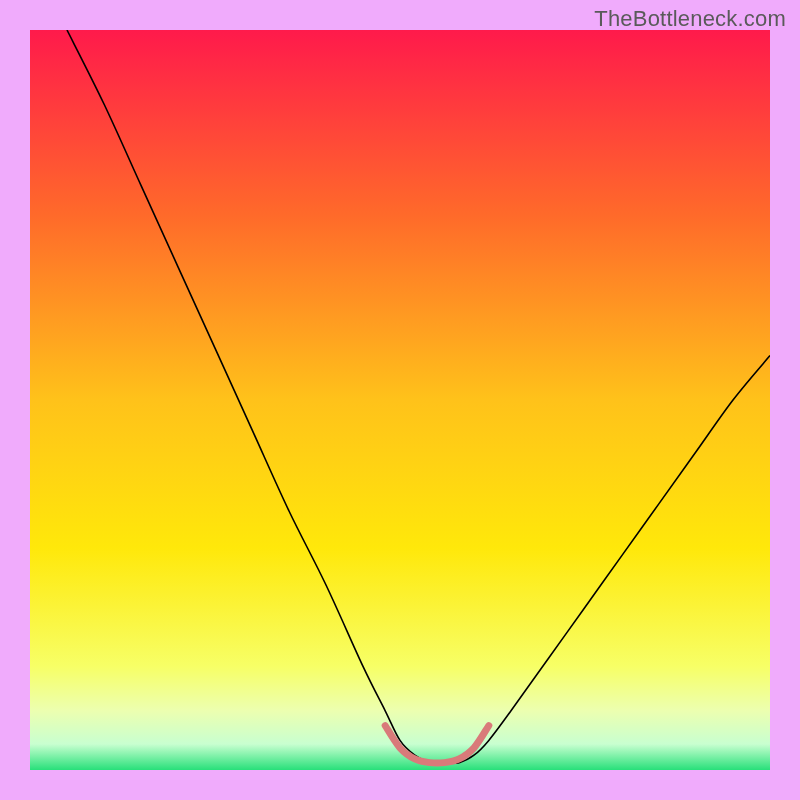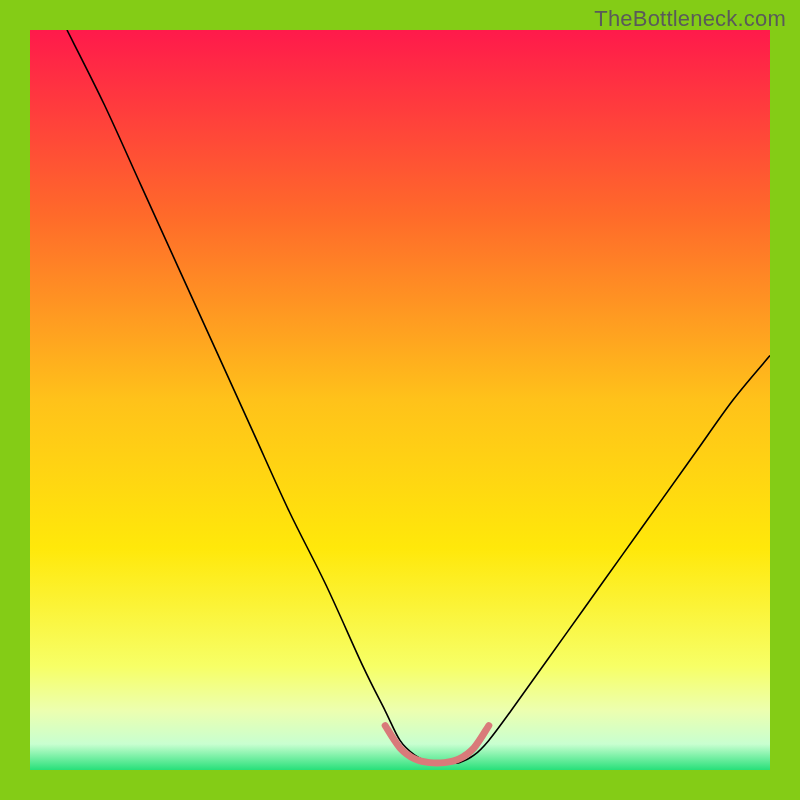--- a/index.html
+++ b/index.html
@@ -8,21 +8,21 @@
     width: 800px;
     height: 800px;
     overflow: hidden;
     background: #000;
     font-family: Arial, Helvetica, sans-serif;
   }
   .frame {
     position: relative;
     width: 800px;
     height: 800px;
-    background: #84cc16;
+    background: #f0abfc;
   }
   .plot {
     position: absolute;
     left: 30px;
     top: 30px;
     width: 740px;
     height: 740px;
     box-sizing: border-box;
     overflow: hidden;
   }

